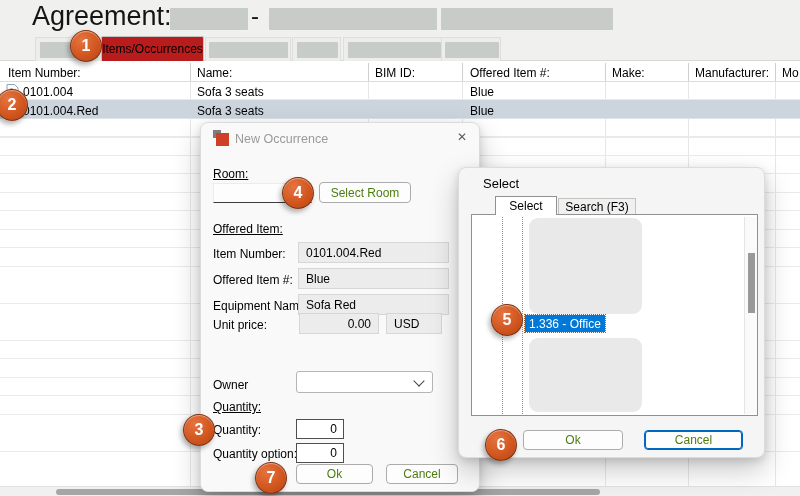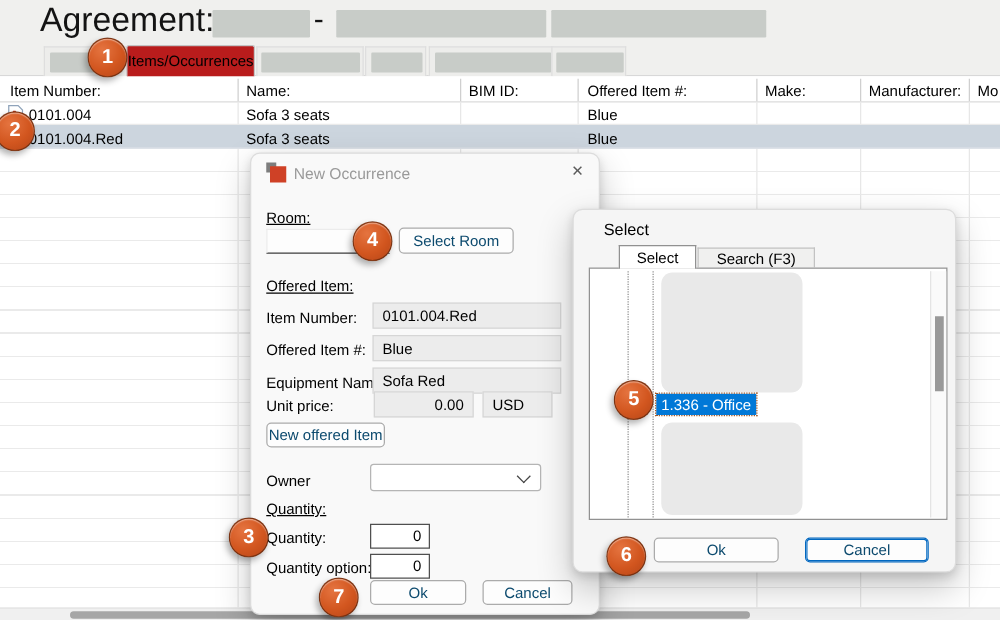--- a/index.html
+++ b/index.html
@@ -4,21 +4,21 @@
 <style>
   html,body{margin:0;padding:0}
   body{width:800px;height:496px;position:relative;overflow:hidden;background:#fff;
        font-family:"Liberation Sans",sans-serif;-webkit-font-smoothing:antialiased}
   .abs{position:absolute;box-sizing:border-box}
   .lbl{font-size:12px;color:#000;white-space:nowrap}
   .gray{color:#9a9a9a}
   .u{text-decoration:underline}
   .redact{background:#c8ccc8;border-radius:1px}
   .btn{display:flex;align-items:center;justify-content:center;background:#fdfdfd;
-       border:1px solid #ababab;border-radius:4px;font-size:12px;color:#0c4a6e;cursor:default}
+       border:1px solid #ababab;border-radius:4px;font-size:12px;color:#4d7c0f;cursor:default}
   .fieldg{background:#ececec;border:1px solid #d6d6d6;font-size:12px;display:flex;
           align-items:center;padding:0 7px;color:#000;white-space:nowrap}
   .fieldw{background:#fff;border:1px solid #4f4f4f;font-size:12px;display:flex;
           align-items:center;justify-content:flex-end;padding:0 6px}
   .vline{position:absolute;width:1px;background:#e7e7e7}
   .vlineh{position:absolute;width:1px;background:#cfcfcf}
   .dlg{position:absolute;background:#f9f9f9;border:1px solid #dcdcdc;border-radius:8px;
        box-shadow:0 12px 28px rgba(0,0,0,.22),0 3px 8px rgba(0,0,0,.13)}
   .blob{position:absolute;background:#e9e9e9;border-radius:9px}
   .dotv{position:absolute;width:0;border-left:1px dotted #8f8f8f}
@@ -139,21 +139,20 @@
   <div class="abs lbl" style="left:12px;top:150px">Offered Item #:</div>
   <div class="abs fieldg" style="left:97px;top:145px;width:151px;height:21px">Blue</div>
 
   <div class="abs lbl" style="left:12px;top:176px">Equipment Name:</div>
   <div class="abs fieldg" style="left:97px;top:171px;width:151px;height:21px">Sofa Red</div>
 
   <div class="abs lbl" style="left:12px;top:195px">Unit price:</div>
   <div class="abs fieldg" style="left:98px;top:190px;width:80px;height:21px;justify-content:flex-end">0.00</div>
   <div class="abs fieldg" style="left:185px;top:190px;width:56px;height:21px">USD</div>
 
-  <div class="abs btn" style="left:12px;top:215px;width:95px;height:20px">New offered Item</div>
 
   <div class="abs lbl" style="left:12px;top:255px">Owner</div>
   <div class="abs" style="left:95px;top:248px;width:137px;height:22px;background:#fff;border:1px solid #b5b5b5;
               border-radius:3px;display:flex;align-items:center;justify-content:flex-end;
               padding-right:9px;box-sizing:border-box">
     <span style="flex:1;font-size:12px;padding-left:6px"></span>
     <span class="chev"></span>
   </div>
 
   <div class="abs lbl u" style="left:12px;top:277px">Quantity:</div>
@@ -168,21 +167,21 @@
   <div class="abs btn" style="left:185px;top:341px;width:72px;height:20px">Cancel</div>
 </div>
 
 <div class="dlg" style="left:458px;top:167px;width:305px;height:289px;background:#f5f5f5;z-index:20">
 
   <div class="abs lbl" style="left:24px;top:8px;font-size:13px">Select</div>
 
   <div class="abs" style="left:36px;top:28px;width:62px;height:19px;background:#fff;border:1px solid #919191;
               border-bottom:none;z-index:2;display:flex;align-items:center;justify-content:center;
               font-size:12px">Select</div>
-  <div class="abs" style="left:99px;top:30px;width:94px;height:16px;background:#f0f0ef;border:1px solid #c2c2c2;
+  <div class="abs" style="left:99px;top:30px;width:78px;height:16px;background:#f0f0ef;border:1px solid #c2c2c2;
               border-bottom:none;display:flex;align-items:center;justify-content:center;
               font-size:12px">Search (F3)</div>
 
   <div class="abs" style="left:12px;top:46px;width:287px;height:202px;background:#fff;border:1px solid #919191">
     <div class="dotv" style="left:30px;top:2px;height:197px"></div>
     <div class="dotv" style="left:50px;top:2px;height:197px"></div>
 
     <div class="blob" style="left:57px;top:3px;width:113px;height:96px"></div>
 
     <div class="tsel" style="left:53px;top:100px;height:17px">1.336 - Office</div>

